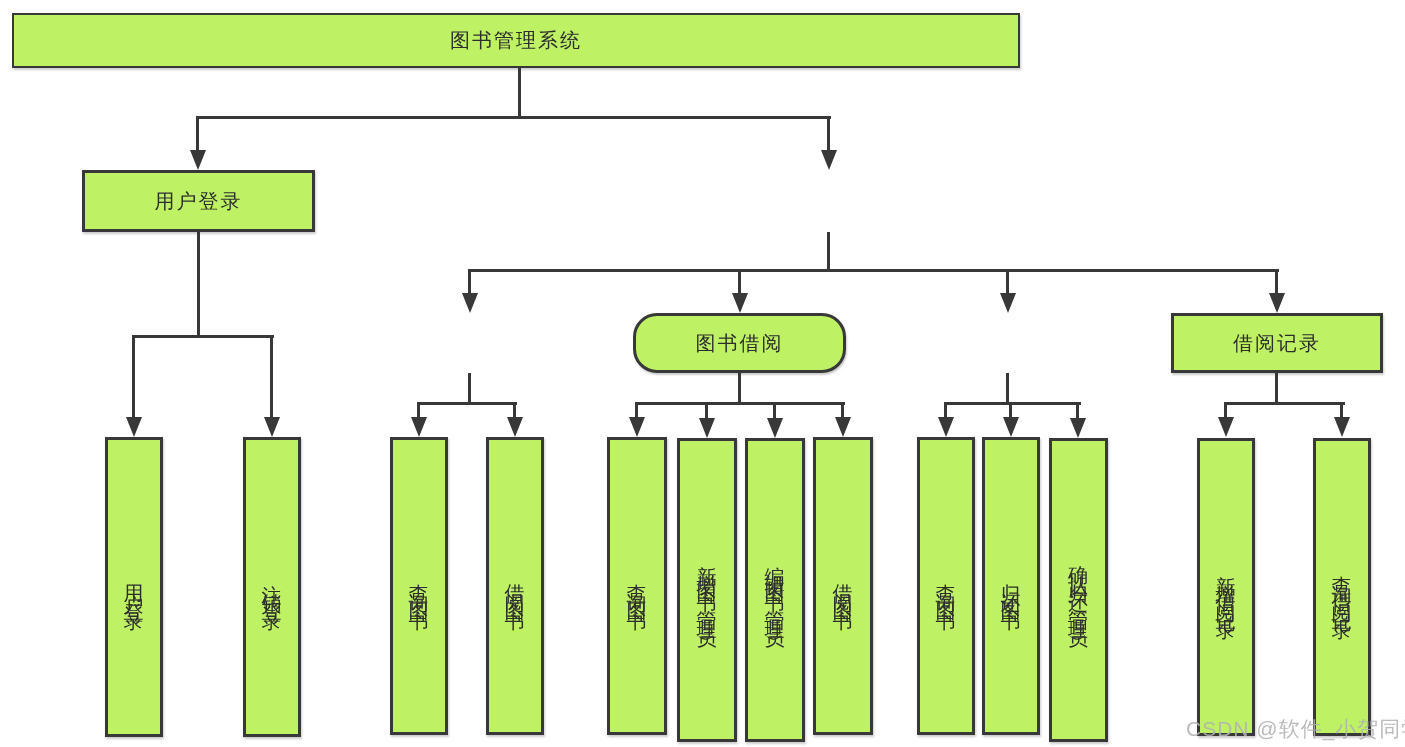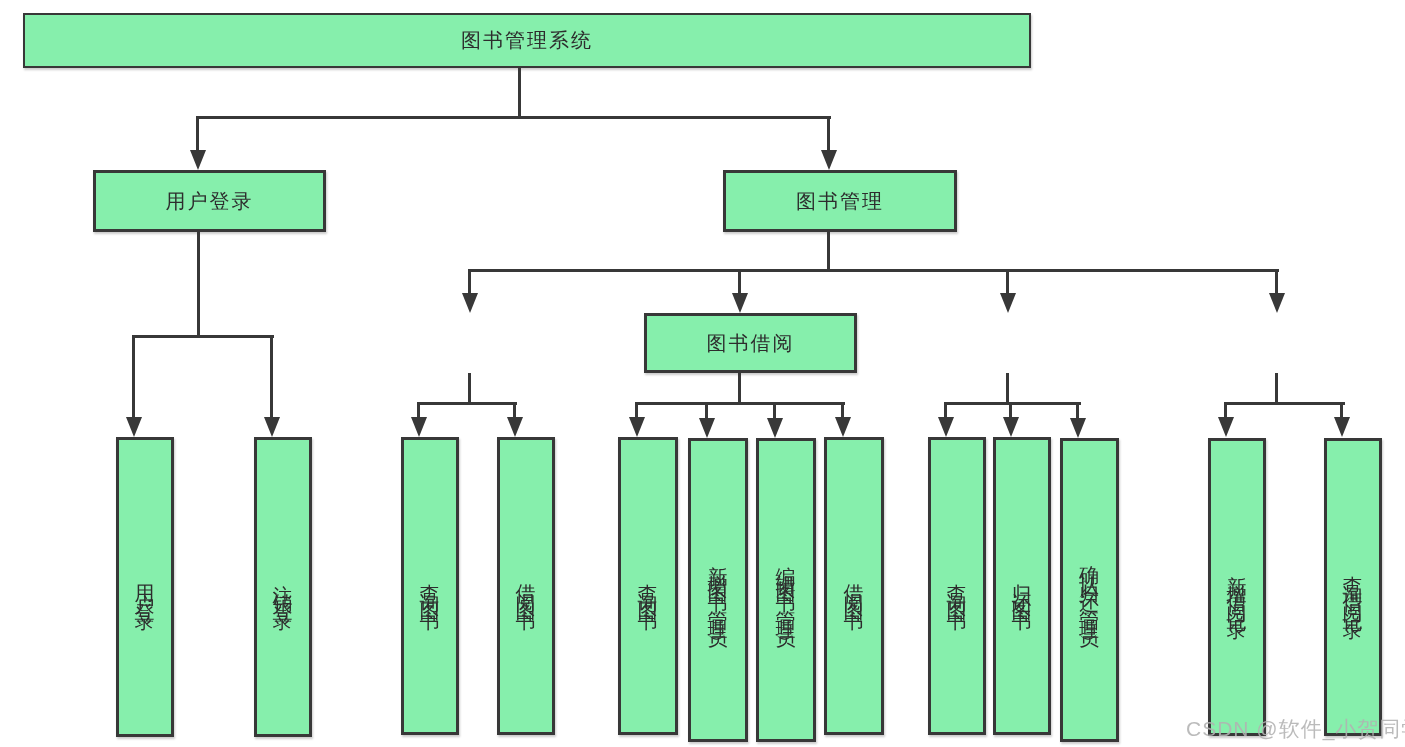--- a/index.html
+++ b/index.html
@@ -7,28 +7,27 @@
     position:relative;
     width:1405px;height:747px;
     background:#ffffff;
     font-family:"Liberation Sans","DejaVu Sans",sans-serif;
     overflow:hidden;
   }
   .box{
     position:absolute;
     box-sizing:border-box;
     border:3px solid #383838;
-    background:#86efac;
+    background:#bef264;
     display:flex;
     align-items:center;
     justify-content:center;
     color:#2d2d2d;
     font-size:20px;
     box-shadow:1px 2px 2px rgba(110,110,110,0.35);
-    margin-left:11px;
   }
   .box.root{border-width:2px;}
   .hlabel{letter-spacing:2px;}
   .vtext{
     writing-mode:vertical-rl;
     text-orientation:mixed;
     letter-spacing:9px;
     line-height:1;
   }
   .vl{position:absolute;width:3px;background:#383838;}
@@ -61,44 +60,44 @@
   <div class="vl" style="left:518px;top:68px;height:50px;"></div>
   <div class="hl" style="left:197px;top:116px;width:634px;"></div>
   <div class="vl" style="left:196px;top:116px;height:36px;"></div>
   <div class="tri" style="left:190px;top:150px;"></div>
   <div class="vl" style="left:827px;top:116px;height:36px;"></div>
   <div class="tri" style="left:821px;top:150px;"></div>
 
   <div class="box" style="left:82px;top:170px;width:233px;height:62px;">
     <span class="hlabel">用户登录</span>
   </div>
-  <div class="box" style="left:712px;top:170px;width:234px;height:62px;">
-    <span class="hlabel">图书管理</span>
-  </div>
 
   <div class="vl" style="left:197px;top:232px;height:106px;"></div>
   <div class="hl" style="left:132px;top:335px;width:142px;"></div>
   <div class="vl" style="left:132px;top:335px;height:84px;"></div>
   <div class="tri" style="left:126px;top:417px;"></div>
   <div class="vl" style="left:270px;top:335px;height:84px;"></div>
   <div class="tri" style="left:264px;top:417px;"></div>
 
   <div class="vl" style="left:827px;top:232px;height:40px;"></div>
   <div class="hl" style="left:468px;top:269px;width:811px;"></div>
   <div class="vl" style="left:468px;top:269px;height:26px;"></div>
   <div class="tri" style="left:462px;top:293px;"></div>
   <div class="vl" style="left:738px;top:269px;height:26px;"></div>
   <div class="tri" style="left:732px;top:293px;"></div>
   <div class="vl" style="left:1006px;top:269px;height:26px;"></div>
   <div class="tri" style="left:1000px;top:293px;"></div>
   <div class="vl" style="left:1275px;top:269px;height:26px;"></div>
   <div class="tri" style="left:1269px;top:293px;"></div>
 
-  <div class="box" style="left:633px;top:313px;width:213px;height:60px;">
+  <div class="box" style="left:633px;top:313px;width:213px;height:60px;border-radius:24px;">
     <span class="hlabel">图书借阅</span>
+  </div>
+  <div class="box" style="left:1171px;top:313px;width:212px;height:60px;">
+    <span class="hlabel">借阅记录</span>
   </div>
 
   <div class="vl" style="left:468px;top:373px;height:32px;"></div>
   <div class="hl" style="left:417px;top:402px;width:100px;"></div>
   <div class="vl" style="left:417px;top:402px;height:16px;"></div>
   <div class="tri" style="left:411px;top:417px;"></div>
   <div class="vl" style="left:513px;top:402px;height:16px;"></div>
   <div class="tri" style="left:507px;top:417px;"></div>
 
   <div class="vl" style="left:738px;top:373px;height:32px;"></div>

